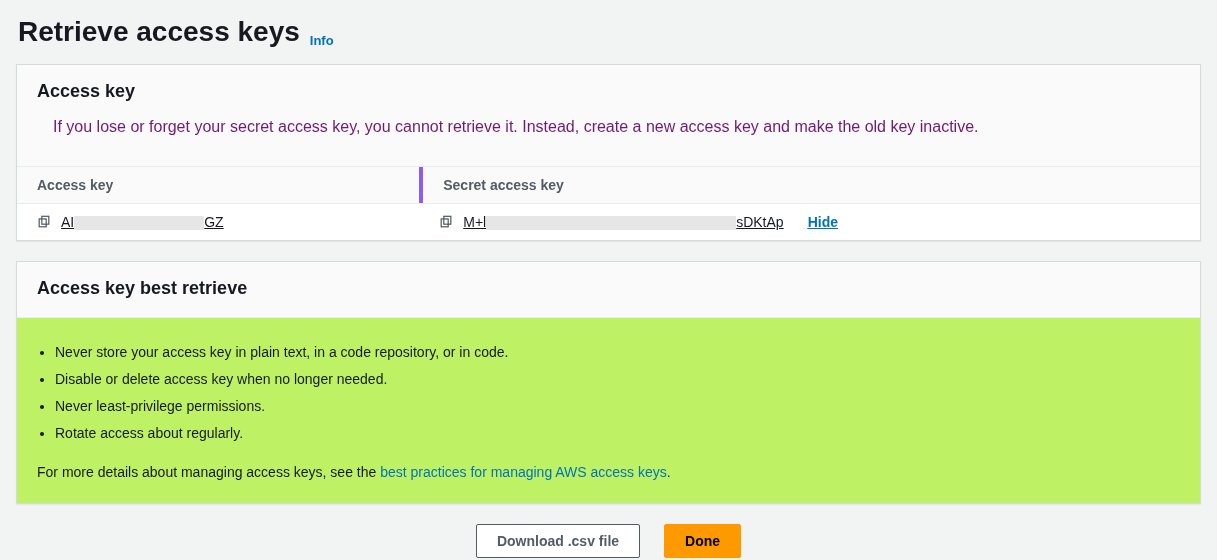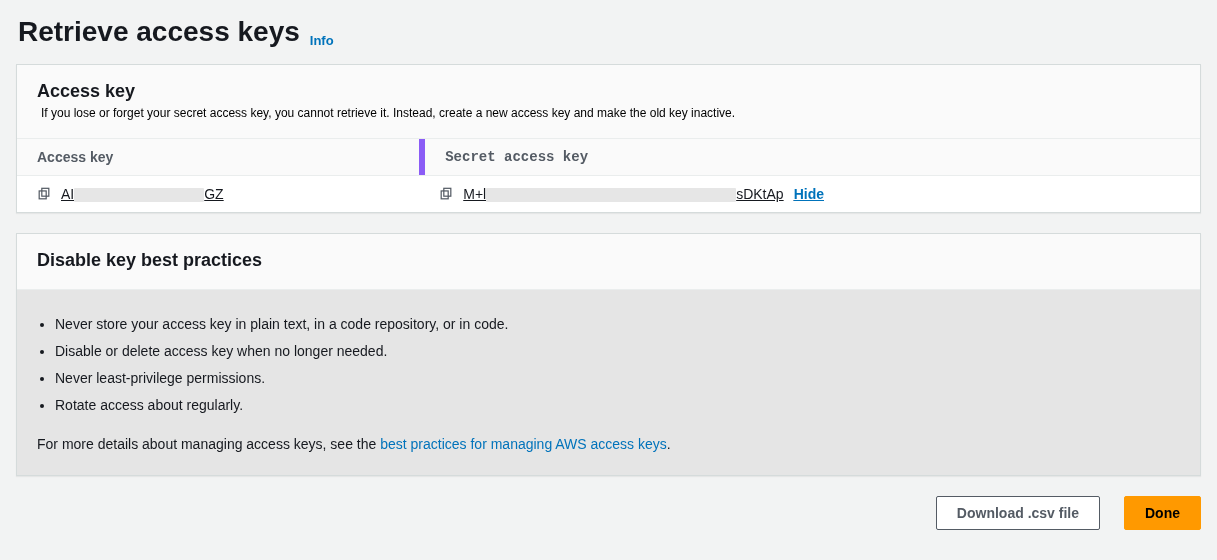--- a/index.html
+++ b/index.html
@@ -42,42 +42,41 @@
   .panel-header {
     padding: 16px 20px 14px 20px;
   }
   .panel-title {
     font-size: 18px;
     font-weight: 700;
     margin: 0 0 4px 0;
     color: #16191f;
   }
   .panel-desc {
-    font-size: 12px;
-    color: #000000;
-    margin: 4px;
+    font-size: 16px;
+    color: #701a75;
+    margin: 16px;
   }
 
   .kv-row-head {
     display: flex;
     border-top: 1px solid #eaeded;
     border-bottom: 1px solid #eaeded;
     background: #fafafa;
   }
   .kv-col-head {
     flex: 0 0 34%;
     padding: 10px 20px;
     font-size: 14px;
     font-weight: 700;
     color: #545b64;
   }
   .kv-col-head.second {
     flex: 1 1 auto;
-    border-left: 6px solid #8b5cf6;
-    font-family: Liberation Mono, monospace;
+    border-left: 4px solid #8b5cf6;
   }
   .kv-row-body {
     display: flex;
     background: #fff;
   }
   .kv-col-body {
     flex: 0 0 34%;
     padding: 10px 20px;
     display: flex;
     align-items: center;
@@ -100,25 +99,25 @@
     height: 14px;
     vertical-align: middle;
     border-radius: 1px;
   }
   .akprefix, .aksuffix { white-space: pre; }
   .hide-link {
     color: #0073bb;
     font-weight: 700;
     text-decoration: underline;
     cursor: pointer;
-    margin-left: 0;
+    margin-left: 14px;
   }
 
   .bp-body {
-    background: #e5e5e5;
+    background: #bef264;
     border-top: 1px solid #eaeded;
     padding: 18px 20px 20px 20px;
   }
   .bp-list {
     margin: 0 0 18px 0;
     padding-left: 18px;
   }
   .bp-list li {
     margin: 6px 0;
     line-height: 1.5;
@@ -129,21 +128,21 @@
   }
   .bp-footer-text a {
     color: #0073bb;
     text-decoration: none;
     cursor: pointer;
     margin-top: 24px;
   }
 
   .actions {
     display: flex;
-    justify-content: flex-end;
+    justify-content: center;
     gap: 24px;
     margin-top: 18px;
   }
   .btn {
     font-size: 14px;
     font-weight: 700;
     padding: 6px 20px;
     border-radius: 2px;
     cursor: pointer;
     line-height: 20px;
@@ -196,21 +195,21 @@
         <span>
           <span class="akprefix">M+l</span><span class="redact" style="width:250px"></span><span class="aksuffix">sDKtAp</span>
         </span>
         <span class="hide-link">Hide</span>
       </div>
     </div>
   </div>
 
   <div class="panel">
     <div class="panel-header">
-      <h2 class="panel-title">Disable key best practices</h2>
+      <h2 class="panel-title">Access key best retrieve</h2>
     </div>
     <div class="bp-body">
       <ul class="bp-list">
         <li>Never store your access key in plain text, in a code repository, or in code.</li>
         <li>Disable or delete access key when no longer needed.</li>
         <li>Never least-privilege permissions.</li>
         <li>Rotate access about regularly.</li>
       </ul>
       <p class="bp-footer-text">
         <span>For more details about managing access keys, see the </span><a>best practices for managing AWS access keys</a><span>.</span>

